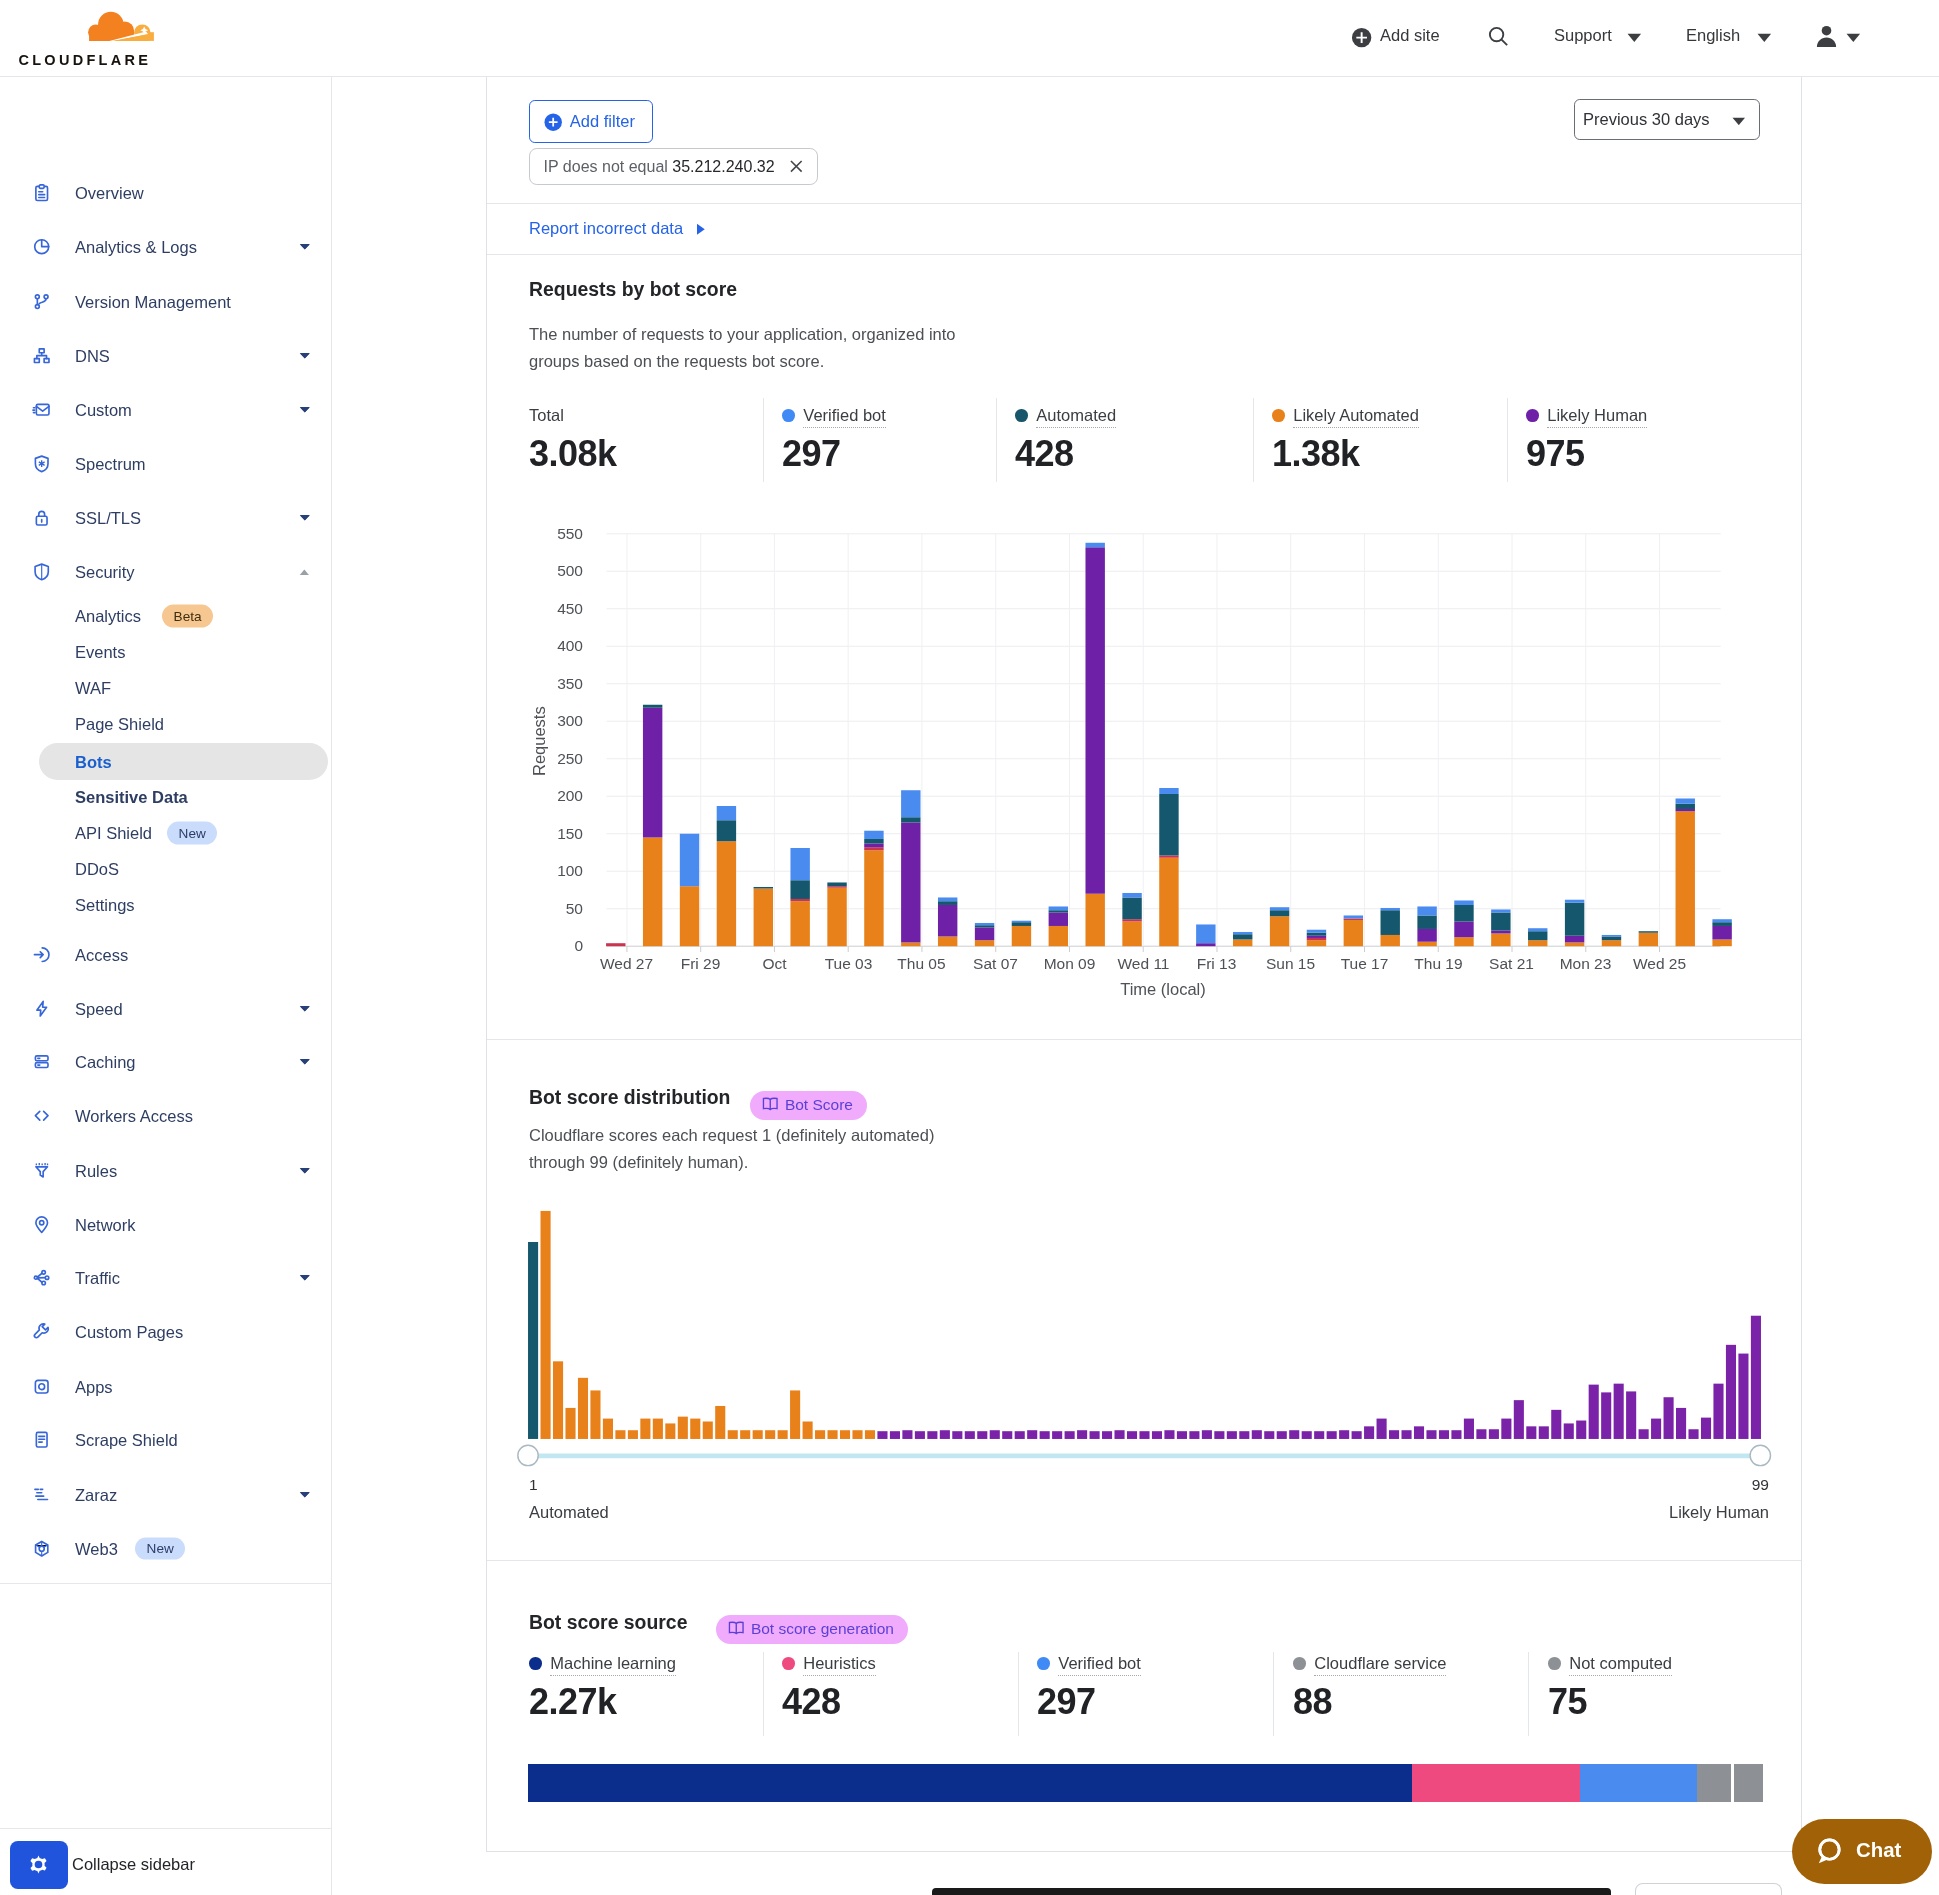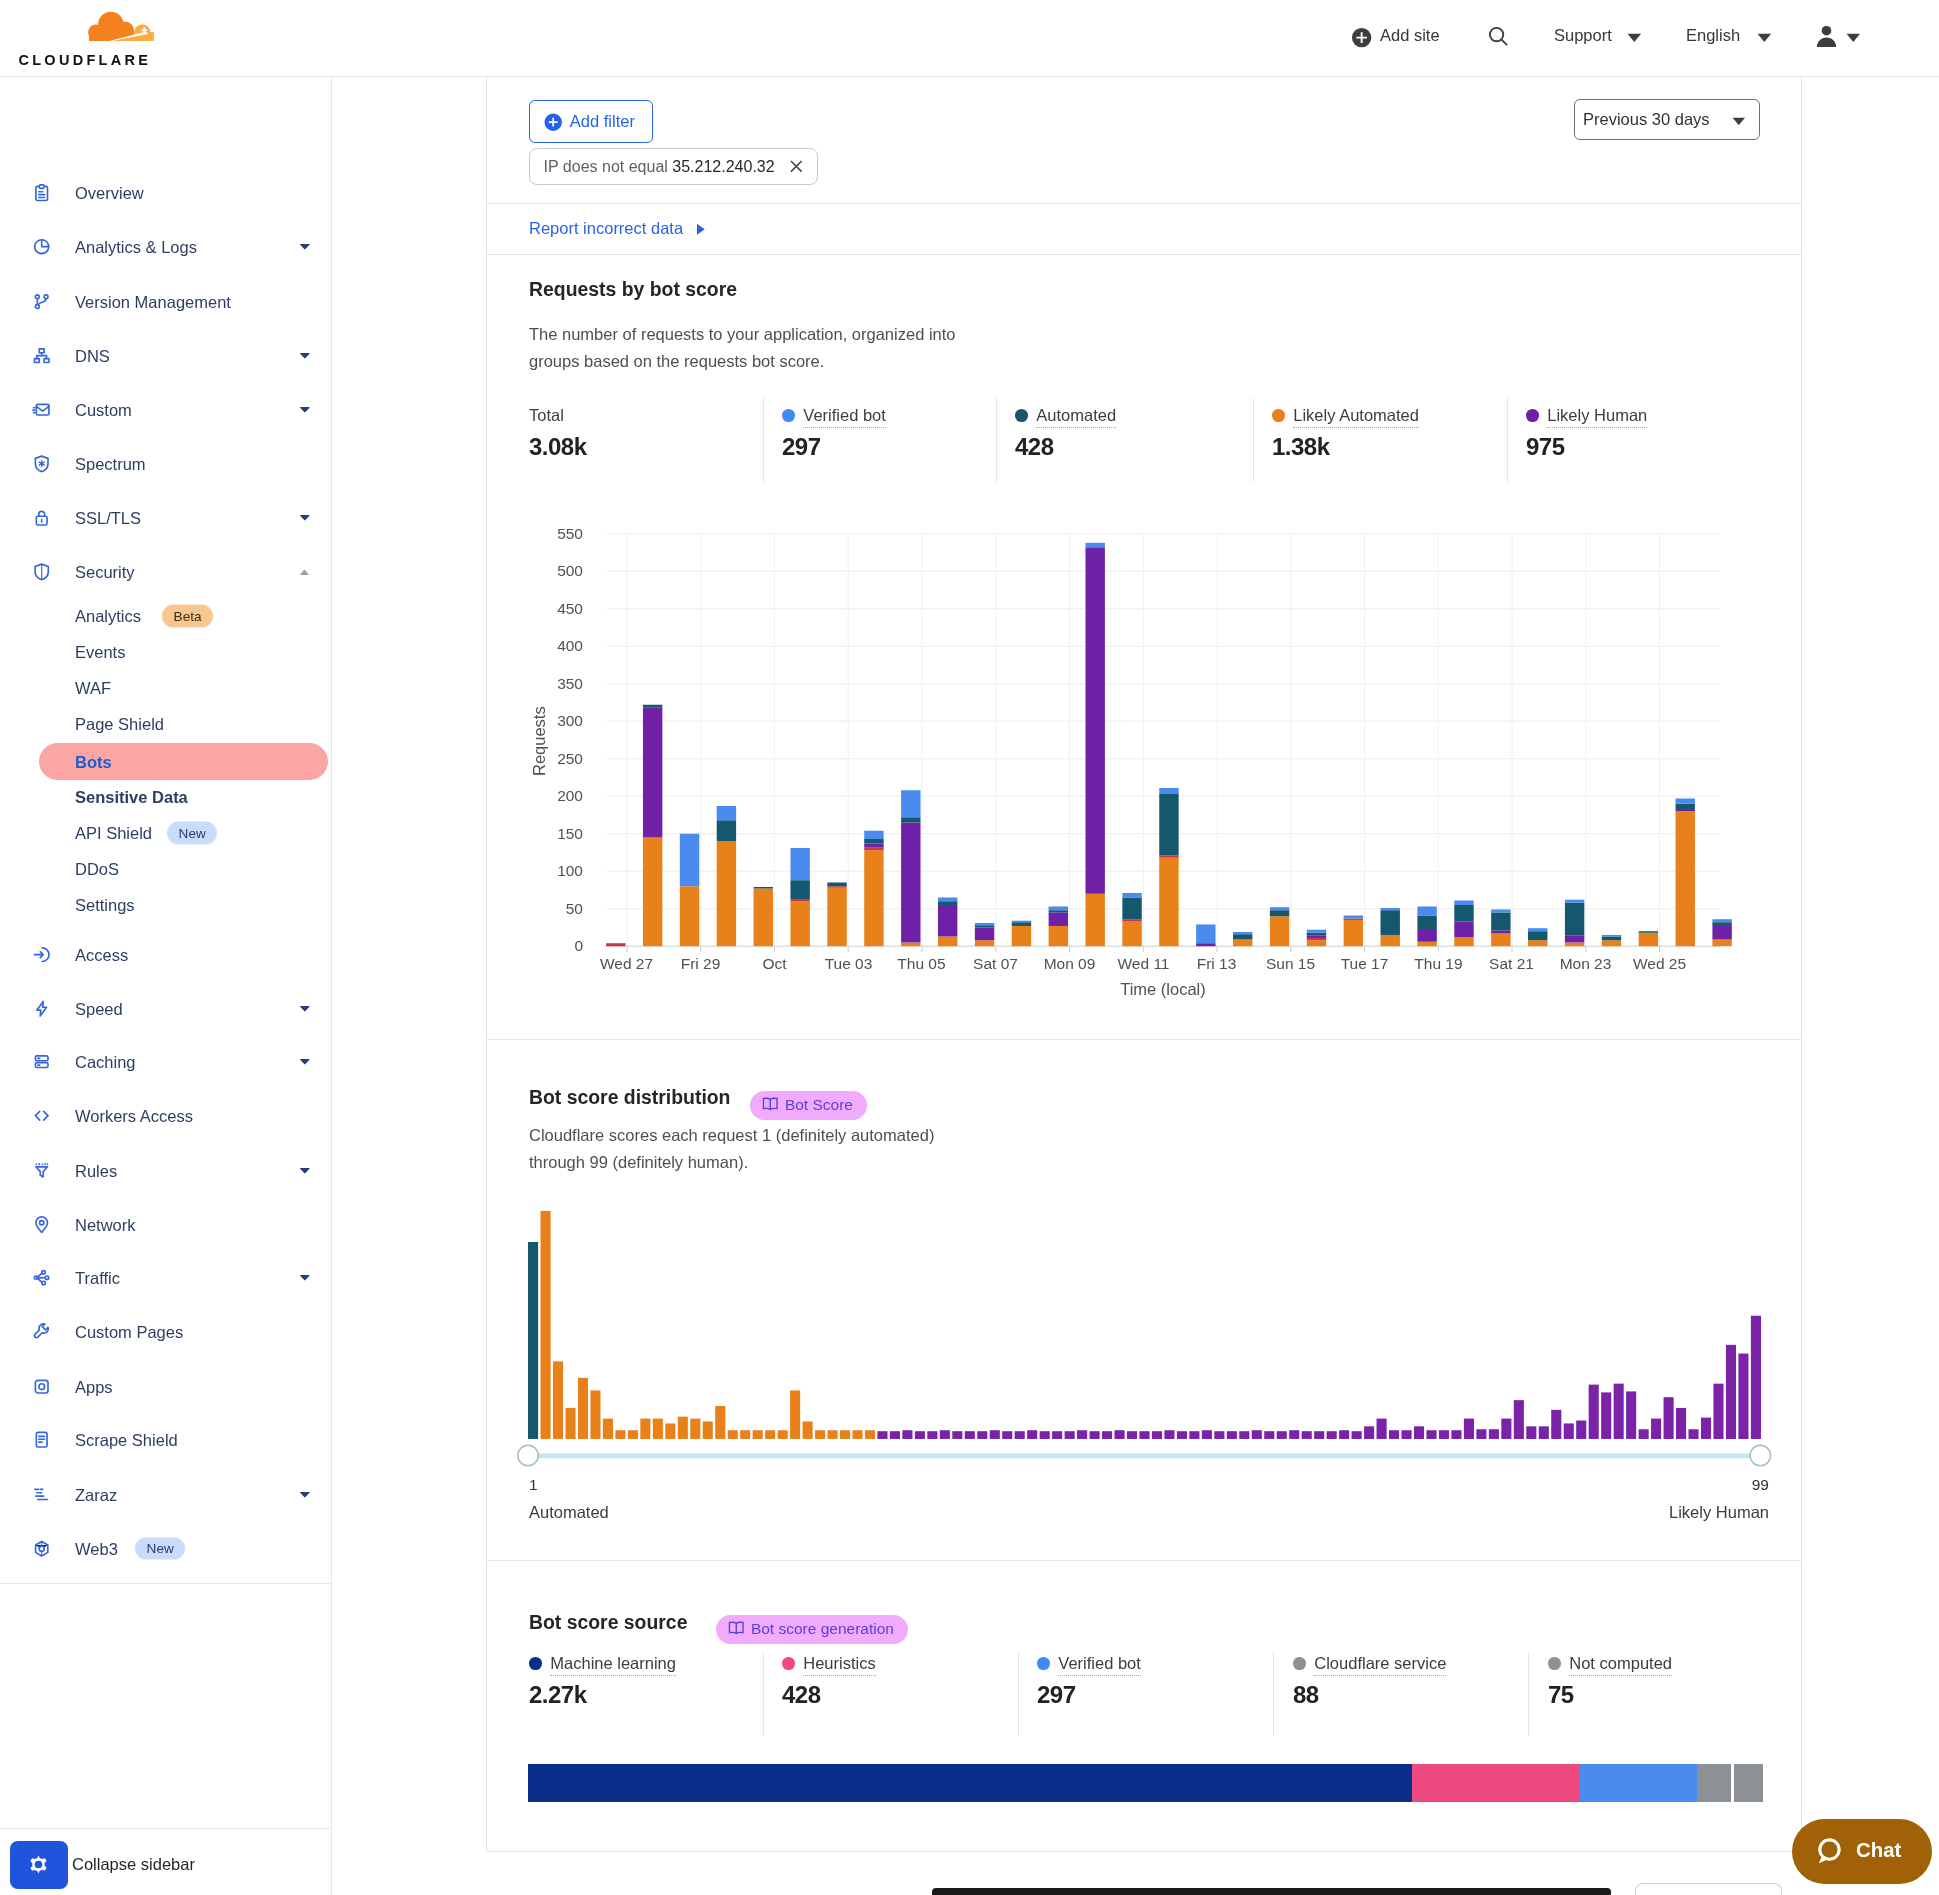--- a/index.html
+++ b/index.html
@@ -2,25 +2,25 @@
 <html><head><meta charset="utf-8">
 <style>
 * { margin:0; padding:0; box-sizing:border-box; }
 html,body { width:1940px; height:1895px; background:#fff; font-family:"Liberation Sans",sans-serif; position:relative; overflow:hidden; }
 .abs { position:absolute; }
 .nav { position:absolute; left:0; width:331px; height:39px; }
 .nlab { position:absolute; left:75px; top:50%; transform:translateY(-50%); font-size:16.5px; color:#2e3e63; white-space:nowrap; }
 .badge { display:inline-block; position:absolute; top:50%; transform:translateY(-50%); font-size:13.6px; padding:3.9px 11.6px; border-radius:969px; }
 .badge.beta { left:162px; background:#f6c790; color:#3f2f10; }
 .badge.new { background:#c9dcfb; color:#2d3b66; }
-.sel { background:#fca5a5; border-radius:19.4px; left:39px !important; width:289px; height:37px; }
+.sel { background:#e5e5e5; border-radius:19.4px; left:39px !important; width:289px; height:37px; }
 .sel .nlab { left:36px; }
 .dotted { border-bottom:1.9px dotted #a6a9ae; padding-bottom:2.9px; }
 .stat-label { font-size:16.5px; color:#3a3d42; }
-.stat-num { font-size:24px; font-weight:700; color:#202226; letter-spacing:-0.5px; }
+.stat-num { font-size:36px; font-weight:700; color:#202226; letter-spacing:-0.5px; }
 .dot { display:inline-block; width:12.6px; height:12.6px; border-radius:50%; margin-right:8.7px; position:relative; top:1px; }
 .sec-title { font-size:19.4px; font-weight:700; color:#232528; }
 .pill { display:inline-block; background:#f0abfc; color:#5b3fd6; font-size:15.5px; padding:4.9px 13.6px 5.8px 11.6px; border-radius:15.5px; }
 </style></head>
 <body>
 
 <div class="abs" style="left:0;top:0;width:1940px;height:77px;border-bottom:1px solid #e4e6e9;background:#fff;z-index:5;">
   <svg width="146" height="60" viewBox="0 0 150 62" style="position:absolute;left:18.4px;top:7.8px;">
     <g>
       <circle cx="128" cy="25.5" r="8.5" fill="#faad3f"></circle>

